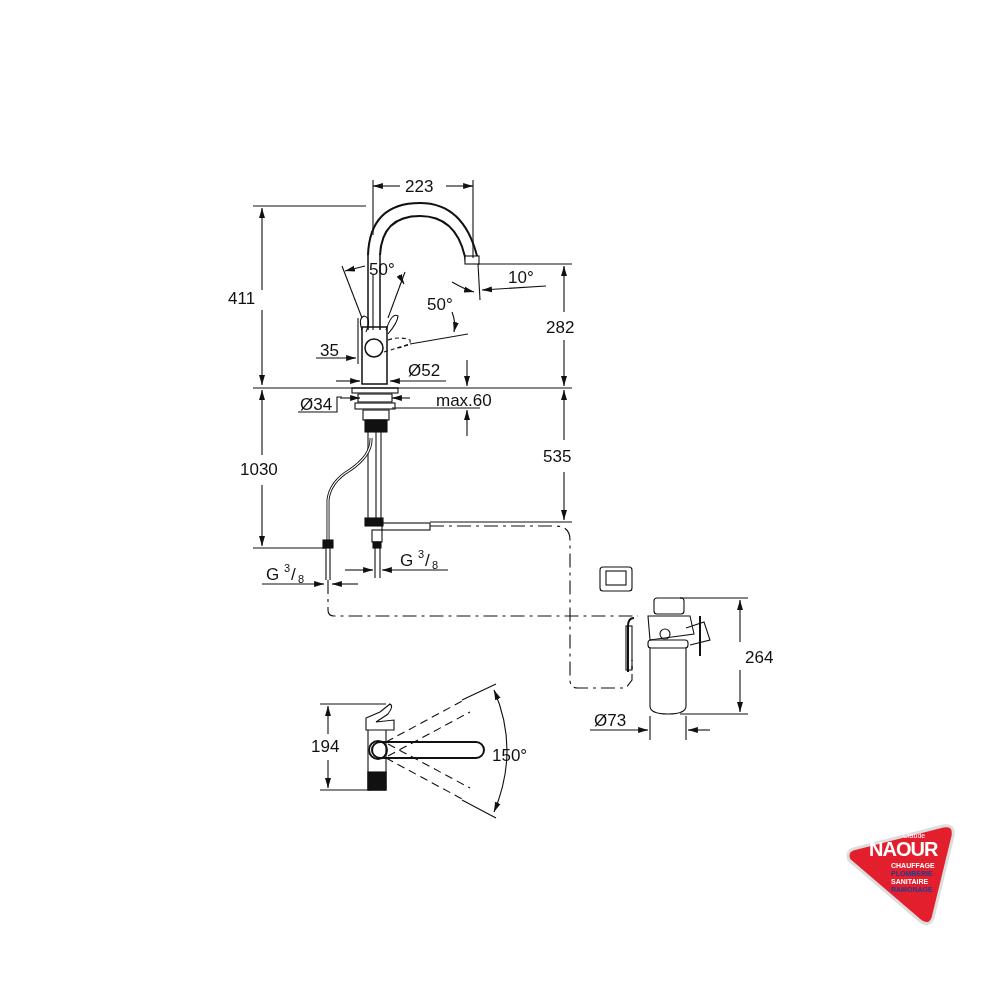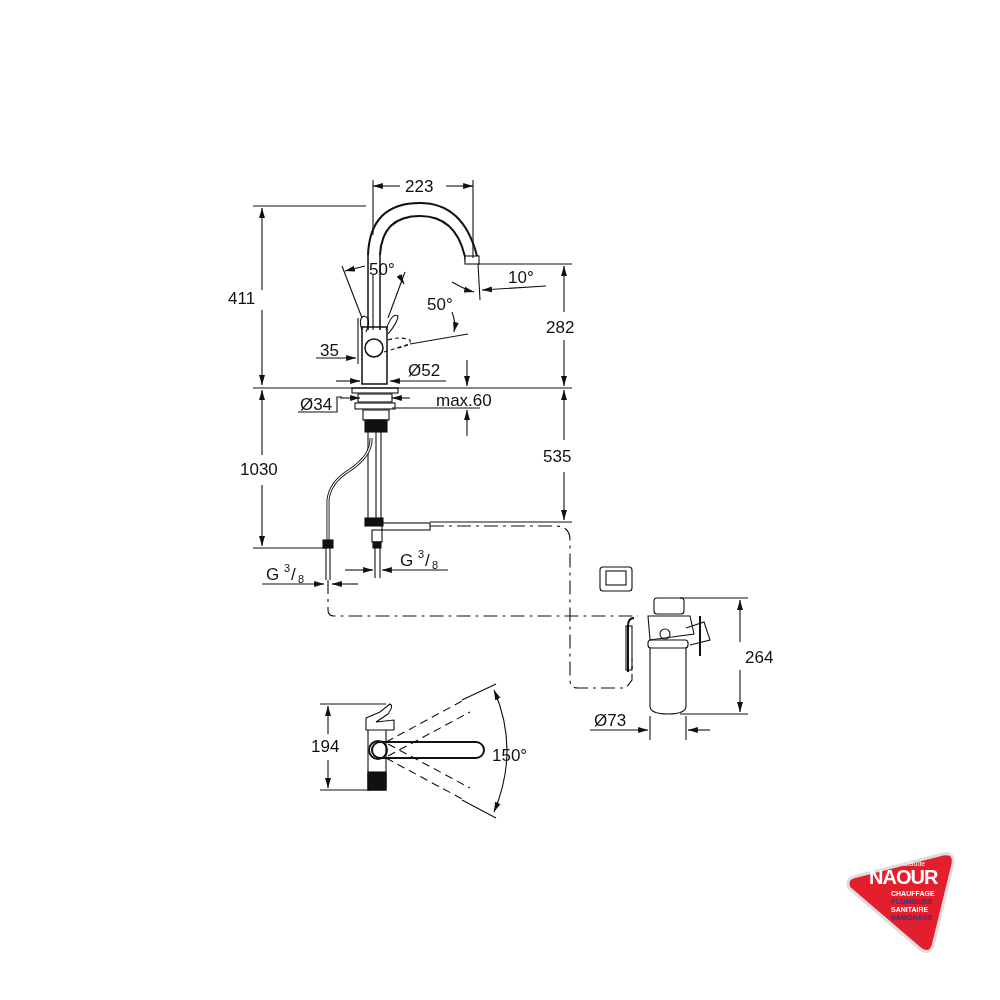--- a/index.html
+++ b/index.html
@@ -1,20 +1,20 @@
 <!DOCTYPE html>
 <html><head>
 <meta charset="utf-8">
 <style>
   html, body { margin: 0; padding: 0; background: #ffffff; }
   .canvas { position: relative; width: 1000px; height: 1000px; background: #fff; overflow: hidden; font-family: "Liberation Sans", sans-serif; padding-left: 28px; }
   svg { position: absolute; left: 0; top: 0; }
   .dim { font-family: "Liberation Sans", sans-serif; font-size: 17px; fill: #111; }
   .sup { font-size: 11px; }
-  .logo { position: absolute; left: 843px; top: 846px; width: 112px; height: 112px; }
+  .logo { position: absolute; left: 843px; top: 818px; width: 112px; height: 112px; }
   .logo-text { position: absolute; color: #fff; font-family: "Liberation Sans", sans-serif; font-weight: bold; }
 </style>
 </head>
 <body>
 
 <div class="canvas">
 <svg width="1000" height="1000" viewBox="0 0 1000 1000">
   <defs>
     <marker id="arr" viewBox="0 0 10 10" refX="10" refY="5" markerWidth="9" markerHeight="9" orient="auto-start-reverse">
       <path d="M0,2 L10,5 L0,8 z" fill="#111"></path>

